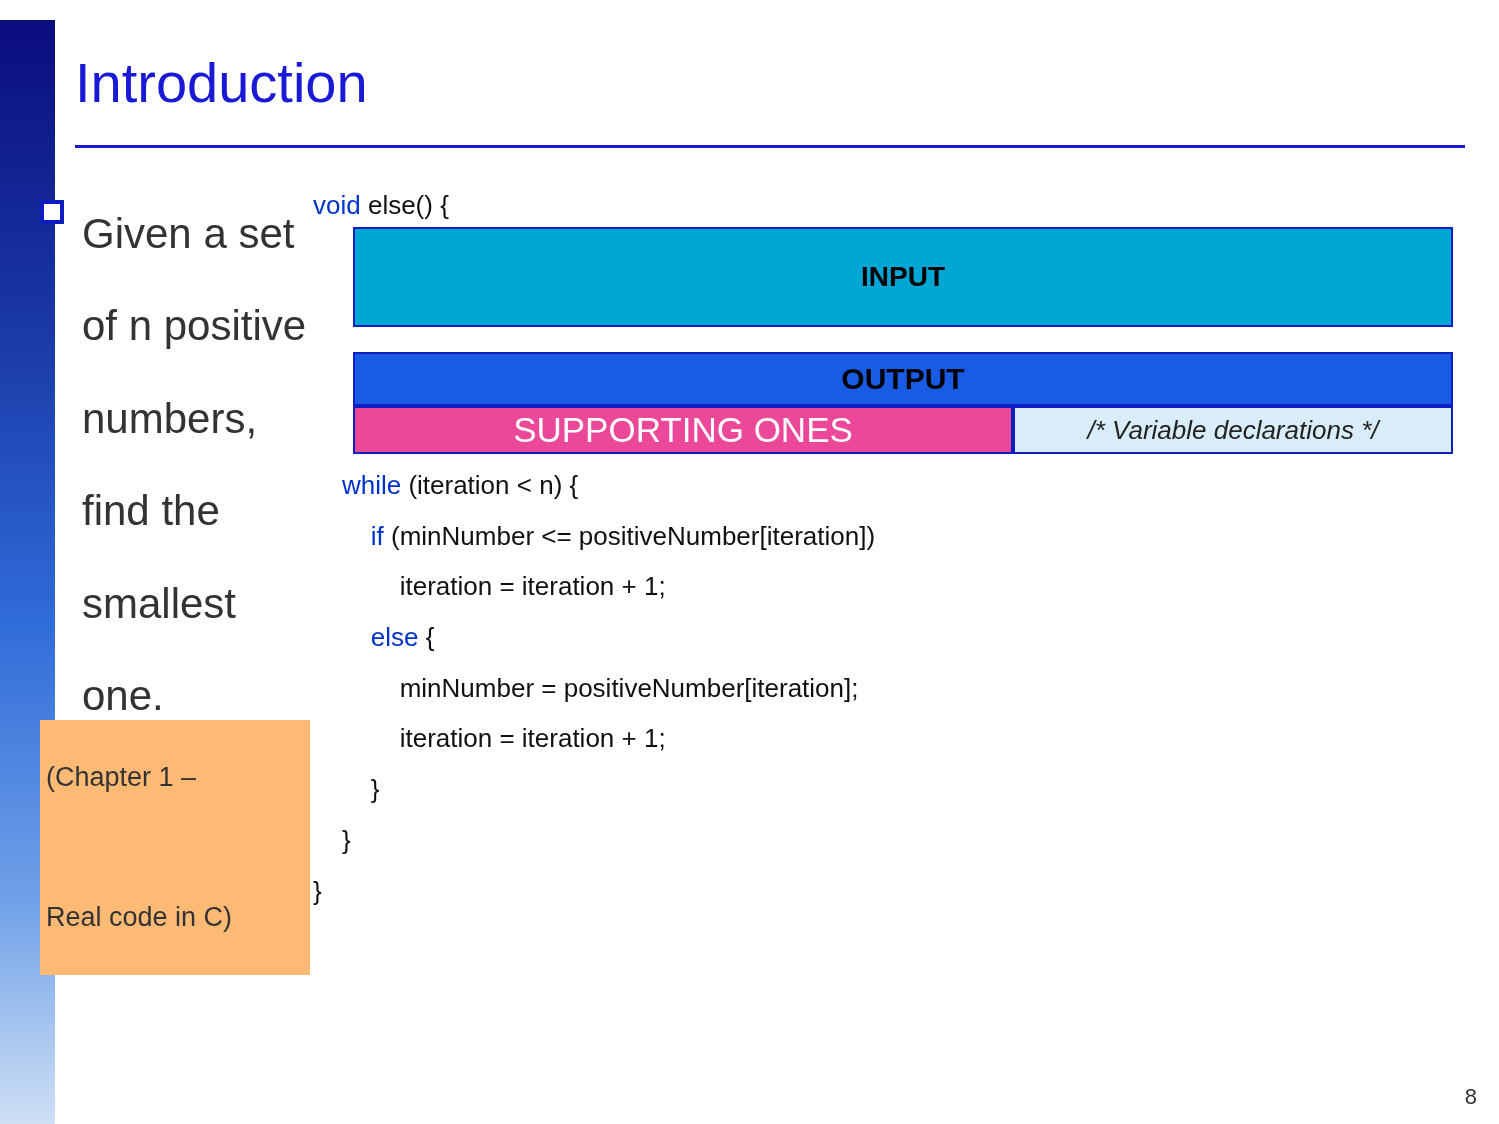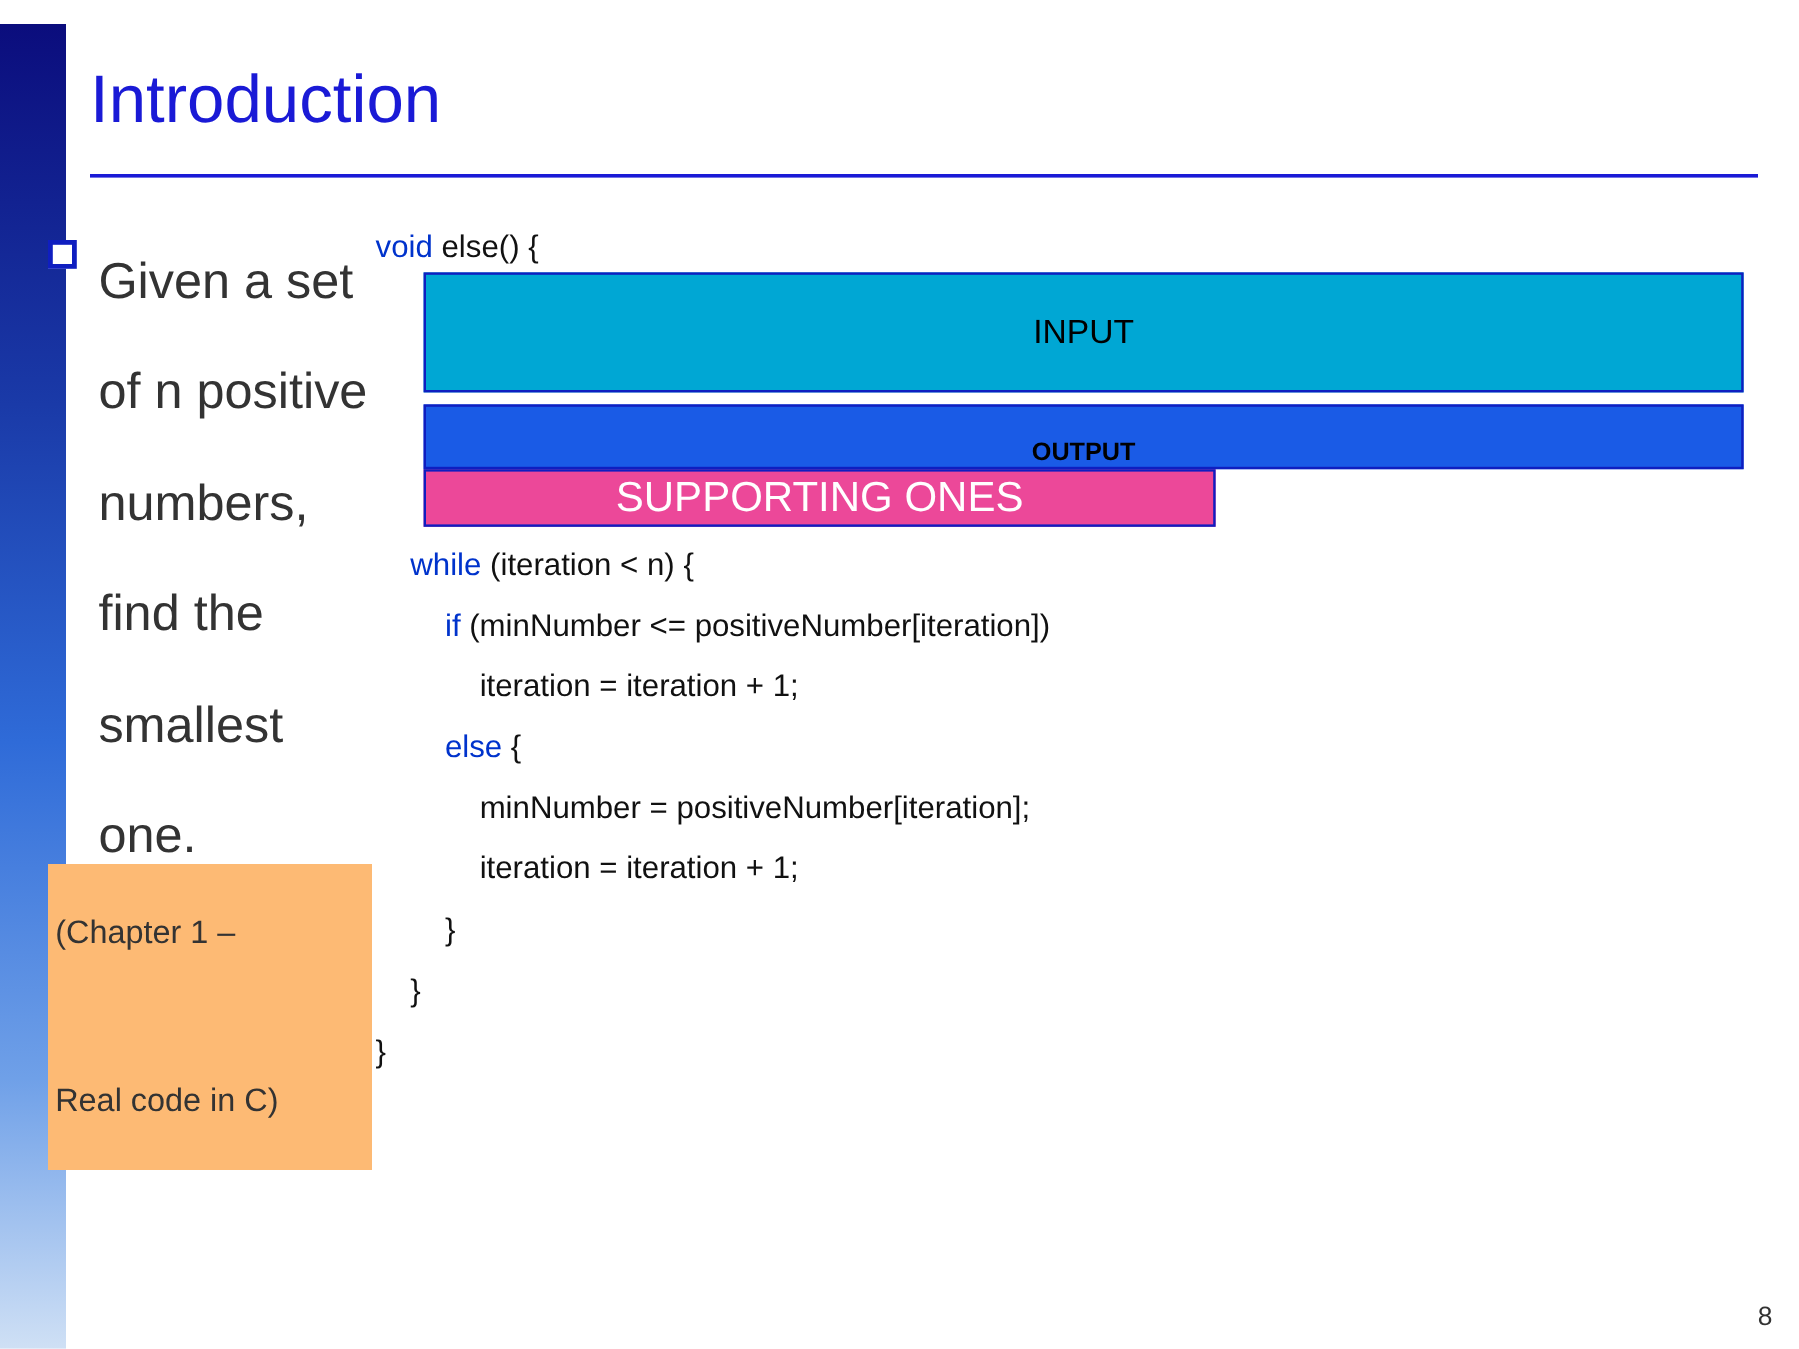--- a/index.html
+++ b/index.html
@@ -77,35 +77,35 @@
     left: 40px;
   }
   .box-input {
     width: 1100px;
     height: 100px;
     background: #00a7d4;
     border: 2px solid #0f1ec0;
     display: flex;
     align-items: center;
     justify-content: center;
-    font-weight: normal;
+    font-weight: bold;
     font-size: 28px;
     color: #000;
   }
   .box-output {
-    margin-top: 10px;
+    margin-top: 25px;
     width: 1100px;
     height: 54px;
     background: #1a5be6;
     border: 2px solid #0f1ec0;
     display: flex;
-    align-items: flex-end;
+    align-items: center;
     justify-content: center;
     font-weight: bold;
-    font-size: 21px;
+    font-size: 30px;
     color: #000;
   }
   .box-row {
     display: flex;
     width: 1100px;
   }
   .box-support {
     width: 60%;
     height: 48px;
     background: #ec4899;
@@ -167,20 +167,23 @@
     <div class="box-input">
         <span>INPUT</span>
       </div>
     <div class="box-output">
         <span>OUTPUT</span>
       </div>
     <div class="box-row">
       <div class="box-support">
           <span>SUPPORTING ONES</span>
         </div>
+      <div class="box-vardecl">
+          <span>/* Variable declarations */</span>
+        </div>
     </div>
   </div>
   <div class="code-body"><span>    </span><span class="kw">while</span><span> (iteration &lt; n) {</span>
 <span>        </span><span class="kw">if</span><span> (minNumber &lt;= positiveNumber[iteration])</span>
 <span>            </span><span>iteration = iteration + 1;</span>
 <span>        </span><span class="kw">else</span><span> {</span>
 <span>            </span><span>minNumber = positiveNumber[iteration];</span>
 <span>            </span><span>iteration = iteration + 1;</span>
 <span>        </span><span>}</span>
 <span>    </span><span>}</span>

